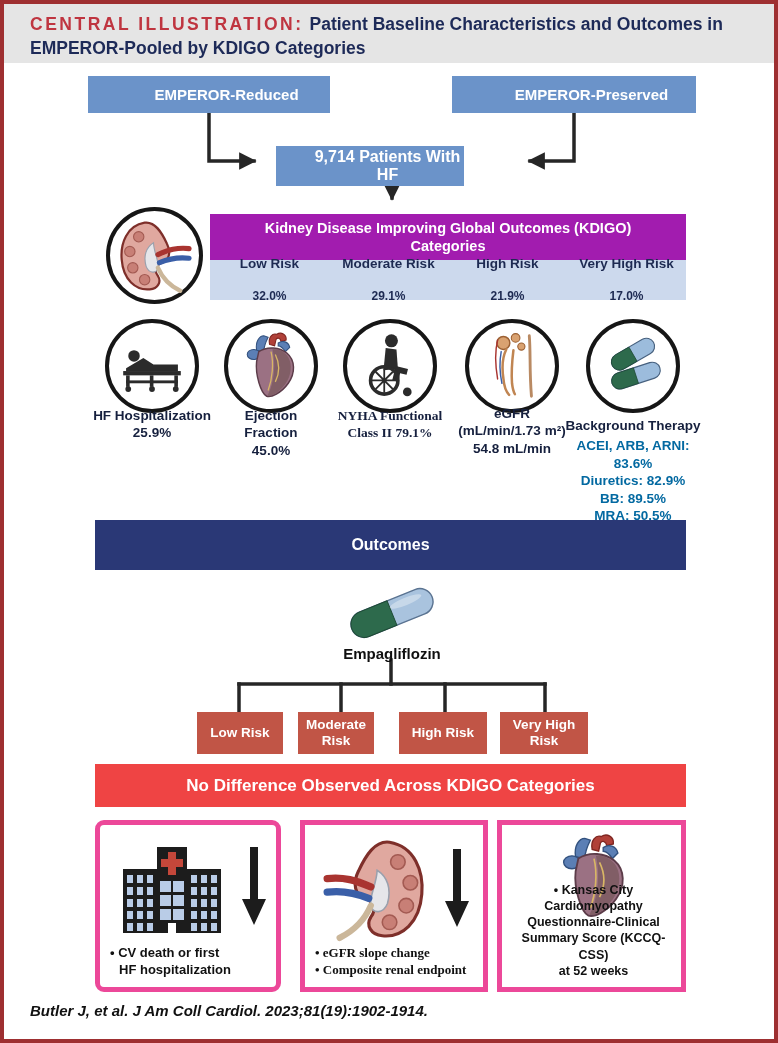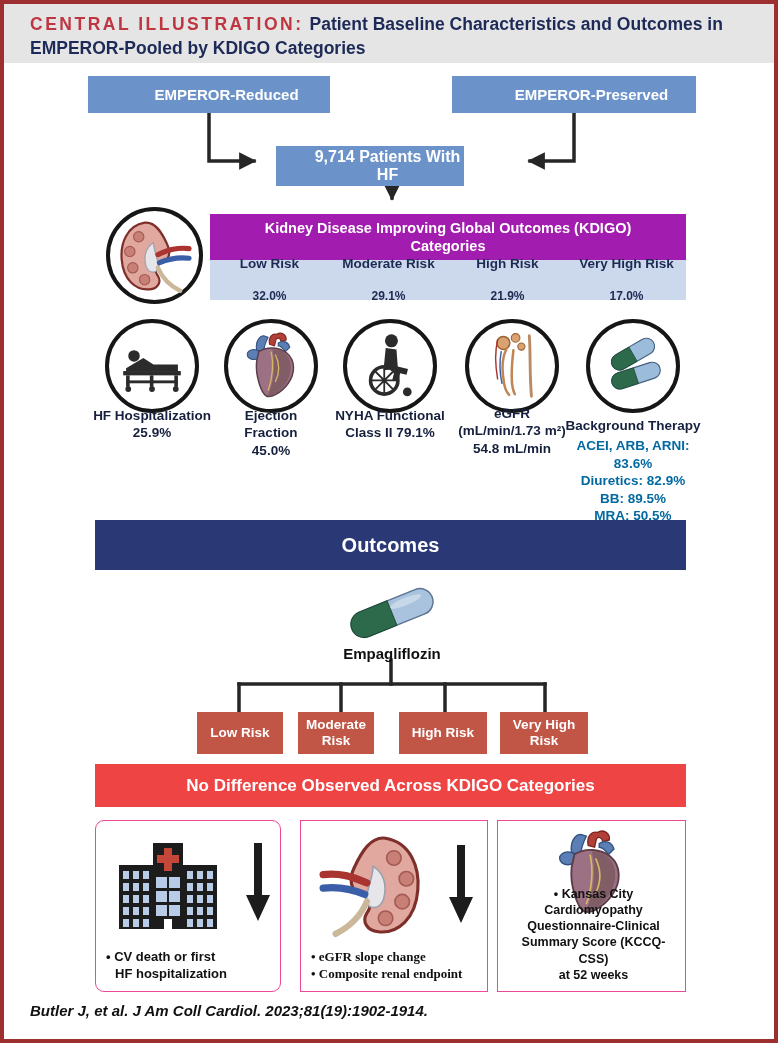--- a/index.html
+++ b/index.html
@@ -23,29 +23,29 @@
   .kdigo-head{left:206px;top:210px;width:476px;height:46px;background:#a21caf;color:#fff;
     font-weight:bold;font-size:14.5px;line-height:1.25;display:flex;flex-direction:column;align-items:center;justify-content:center;text-align:center;}
   .kdigo-band{left:206px;top:256px;width:476px;height:40px;background:#ccd9ed;display:flex;align-items:center;}
   .kdigo-col{flex:1;text-align:center;color:#1d2a52;font-weight:bold;line-height:1.25;}
   .kdigo-col .lab{font-size:13.5px;}
   .kdigo-col .val{font-size:12px;margin-top:16px;}
   
   .blabel{text-align:center;color:#16203e;font-weight:bold;font-size:13.5px;line-height:1.28;}
   .bdetails{text-align:center;color:#0369a1;font-weight:bold;font-size:13.5px;line-height:1.3;}
   
-  .banner-navy{left:91px;top:516px;width:591px;height:50px;background:#2a3876;color:#fff;font-weight:bold;font-size:20px;
+  .banner-navy{left:91px;top:516px;width:591px;height:50px;background:#2a3876;color:#fff;font-weight:bold;font-size:16px;
     display:flex;align-items:center;justify-content:center;}
   .druglabel{text-align:center;color:#101010;font-weight:bold;font-size:15px;}
   .riskbox{background:#c15546;color:#ffffff;font-weight:bold;font-size:13.5px;line-height:1.2;
     display:flex;flex-direction:column;align-items:center;justify-content:center;text-align:center;height:42px;top:708px;}
   .banner-blue{left:91px;top:760px;width:591px;height:43px;background:#ef4444;color:#fff;font-weight:bold;font-size:17px;
     display:flex;align-items:center;justify-content:center;text-align:center;}
   
-  .epbox{top:816px;height:172px;background:#fff;border:1px solid #ec4899;}
+  .epbox{top:816px;height:172px;background:#fff;border:5px solid #ec4899;}
   .eptext{position:absolute;left:10px;right:6px;bottom:8px;color:#111111;font-weight:bold;font-size:13px;line-height:1.3;}
   .eptext.center{text-align:center;font-size:12.5px;}
   .eptext .ind{padding-left:9px;}
   .citation{left:26px;top:998px;color:#111111;font-weight:bold;font-size:15px;font-style:italic;}
   svg{display:block;}
 </style>
 </head>
 <body>
 
 <div id="fig">
@@ -188,21 +188,21 @@
 
   <div class="abs blabel" style="left:68px;top:403px;width:160px;">
     <div>HF Hospitalization</div>
     <div>25.9%</div>
   </div>
   <div class="abs blabel" style="left:217px;top:403px;width:100px;">
     <div>Ejection</div>
     <div>Fraction</div>
     <div>45.0%</div>
   </div>
-  <div class="abs blabel" style="left:326px;top:403px;width:120px;">
+  <div class="abs blabel" style="left:326px;top:403px;width:120px;font-family:Liberation Serif, serif;">
     <div>NYHA Functional</div>
     <div>Class II 79.1%</div>
   </div>
   <div class="abs blabel" style="left:438px;top:401px;width:140px;">
     <div>eGFR</div>
     <div>(mL/min/1.73 m²)</div>
     <div>54.8 mL/min</div>
   </div>
   <div class="abs blabel" style="left:554px;top:403px;width:150px;margin-top:10px;">Background Therapy</div>
   <div class="abs bdetails" style="left:554px;top:433px;width:150px;">

